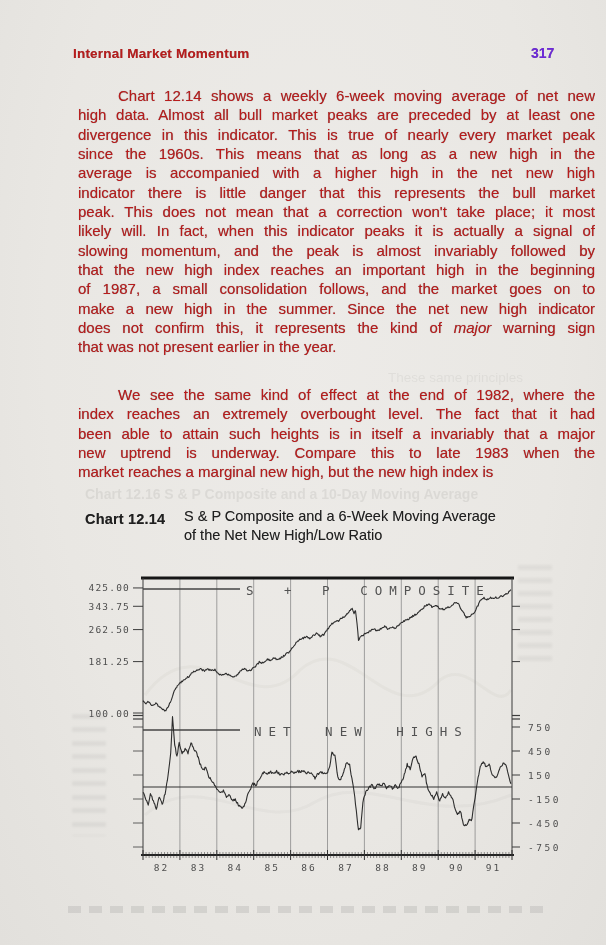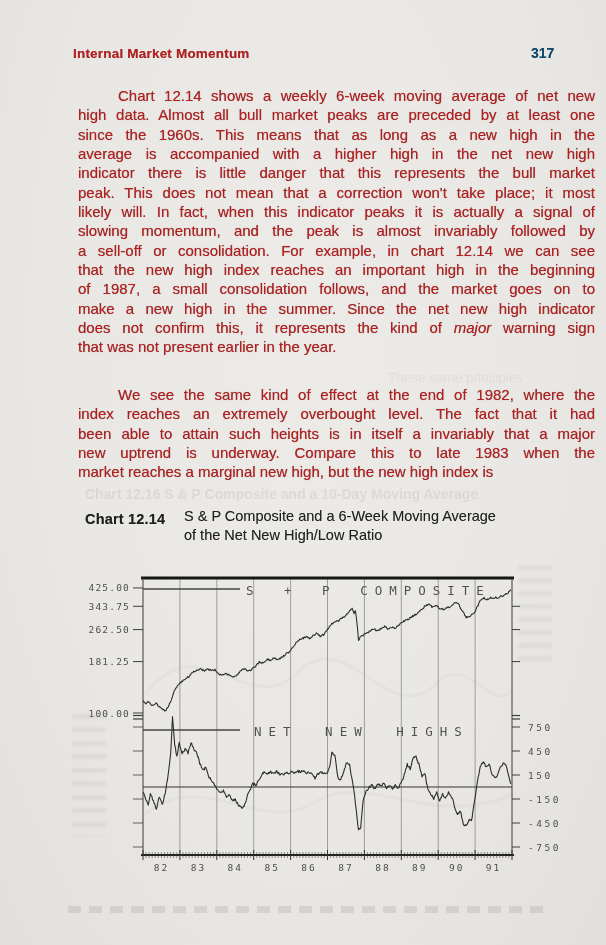--- a/index.html
+++ b/index.html
@@ -3,21 +3,21 @@
 <meta charset="utf-8">
 <style>
   html,body{margin:0;padding:0;}
   body{
     width:606px;height:945px;position:relative;overflow:hidden;
     font-family:"Liberation Sans",sans-serif;
     background:radial-gradient(ellipse at 50% 35%, #edebe8 0%, #e9e7e3 60%, #e2e0dc 100%);
   }
   .hdr-title{position:absolute;top:46px;left:73px;font-size:13.5px;font-weight:bold;color:#b91c1c;
     letter-spacing:.2px;text-shadow:0 0 .6px rgba(40,40,40,.5);}
-  .hdr-page{position:absolute;top:45px;left:531px;font-size:14px;font-weight:bold;color:#0c4a6e;
+  .hdr-page{position:absolute;top:45px;left:531px;font-size:14px;font-weight:bold;color:#6d28d9;
     text-shadow:0 0 .6px rgba(40,40,40,.5);}
   .para{position:absolute;left:78px;width:517px;font-size:15px;color:#b91c1c;}
   .para .line{height:19.35px;line-height:19.35px;text-align:justify;text-align-last:justify;
     overflow:hidden;text-shadow:0 0 .7px rgba(35,35,35,.55);}
   .para .line.first{text-indent:40px;}
   .para .line.lastline{text-align-last:left;}
   #p1{top:86px;} #p2{top:385px;}
   .caption{position:absolute;top:507px;left:85px;width:480px;font-size:14.5px;color:#1f1f1f;}
   .caption .label{position:absolute;left:0;top:4px;font-weight:bold;letter-spacing:.2px;
     text-shadow:0 0 .6px rgba(35,35,35,.5);}
@@ -38,27 +38,27 @@
 </style>
 </head>
 <body>
 
 <div class="hdr-title">Internal Market Momentum</div>
 <div class="hdr-page">317</div>
 
 <div id="p1" class="para">
     <div class="line first">Chart 12.14 shows a weekly 6-week moving average of net new</div>
     <div class="line">high data. Almost all bull market peaks are preceded by at least one</div>
+    <div class="line">divergence in this indicator. This is true of nearly every market peak</div>
     <div class="line">since the 1960s. This means that as long as a new high in the</div>
     <div class="line">average is accompanied with a higher high in the net new high</div>
     <div class="line">indicator there is little danger that this represents the bull market</div>
     <div class="line">peak. This does not mean that a correction won't take place; it most</div>
     <div class="line">likely will. In fact, when this indicator peaks it is actually a signal of</div>
     <div class="line">slowing momentum, and the peak is almost invariably followed by</div>
-    <div class="line">a sell-off or consolidation. For example, in chart 12.14 we can see</div>
     <div class="line">that the new high index reaches an important high in the beginning</div>
     <div class="line">of 1987, a small consolidation follows, and the market goes on to</div>
     <div class="line">make a new high in the summer. Since the net new high indicator</div>
     <div class="line">does not confirm this, it represents the kind of <i>major</i> warning sign</div>
     <div class="line lastline">that was not present earlier in the year.</div>
   </div>
 <div id="p2" class="para">
     <div class="line first">We see the same kind of effect at the end of 1982, where the</div>
     <div class="line">index reaches an extremely overbought level. The fact that it had</div>
     <div class="line">been able to attain such heights is in itself a invariably that a major</div>

